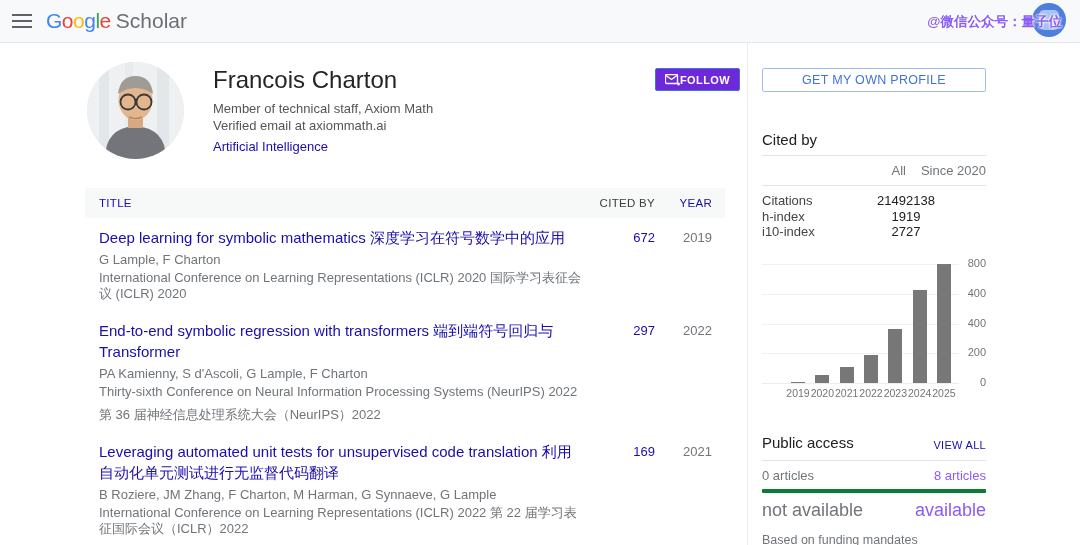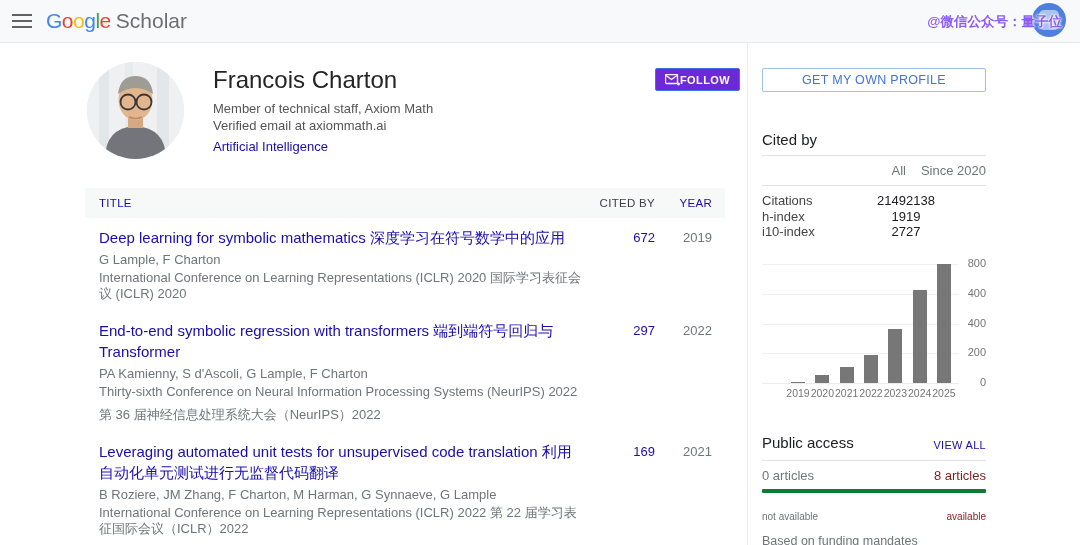--- a/index.html
+++ b/index.html
@@ -84,23 +84,23 @@
   .xtick { position:absolute; width:30px; text-align:center; font-size:10.5px; color:#757575; }
 
   
   .pubaccess { position:absolute; left:762px; top:434px; width:224px; }
   .pa-headrow { display:flex; align-items:flex-end; }
   .pa-title { flex:1; font-size:15px; color:#202124; }
   .pa-viewall { font-size:11px; color:#1a0dab; letter-spacing:.3px; text-decoration:none; }
   .pa-headrow + .hline { margin-top:9px; }
   .pa-counts { display:flex; margin-top:7px; font-size:13px; }
   .pa-left { flex:1; color:#70757a; }
-  .pa-right { color:#7f1d1d; }
+  .pa-right { color:#8b5cf6; }
   .pa-bar { margin-top:6px; height:4px; background:#0b7c33; border-radius:1px; }
-  .pa-labels { display:flex; margin-top:18px; font-size:10px; }
+  .pa-labels { display:flex; margin-top:7px; font-size:18px; }
   .pa-note { margin-top:12px; font-size:12.5px; color:#70757a; }
 </style>
 </head>
 <body>
 
 <div class="page">
 
   <div class="topbar">
     <button class="menu-btn">
       <span></span>

